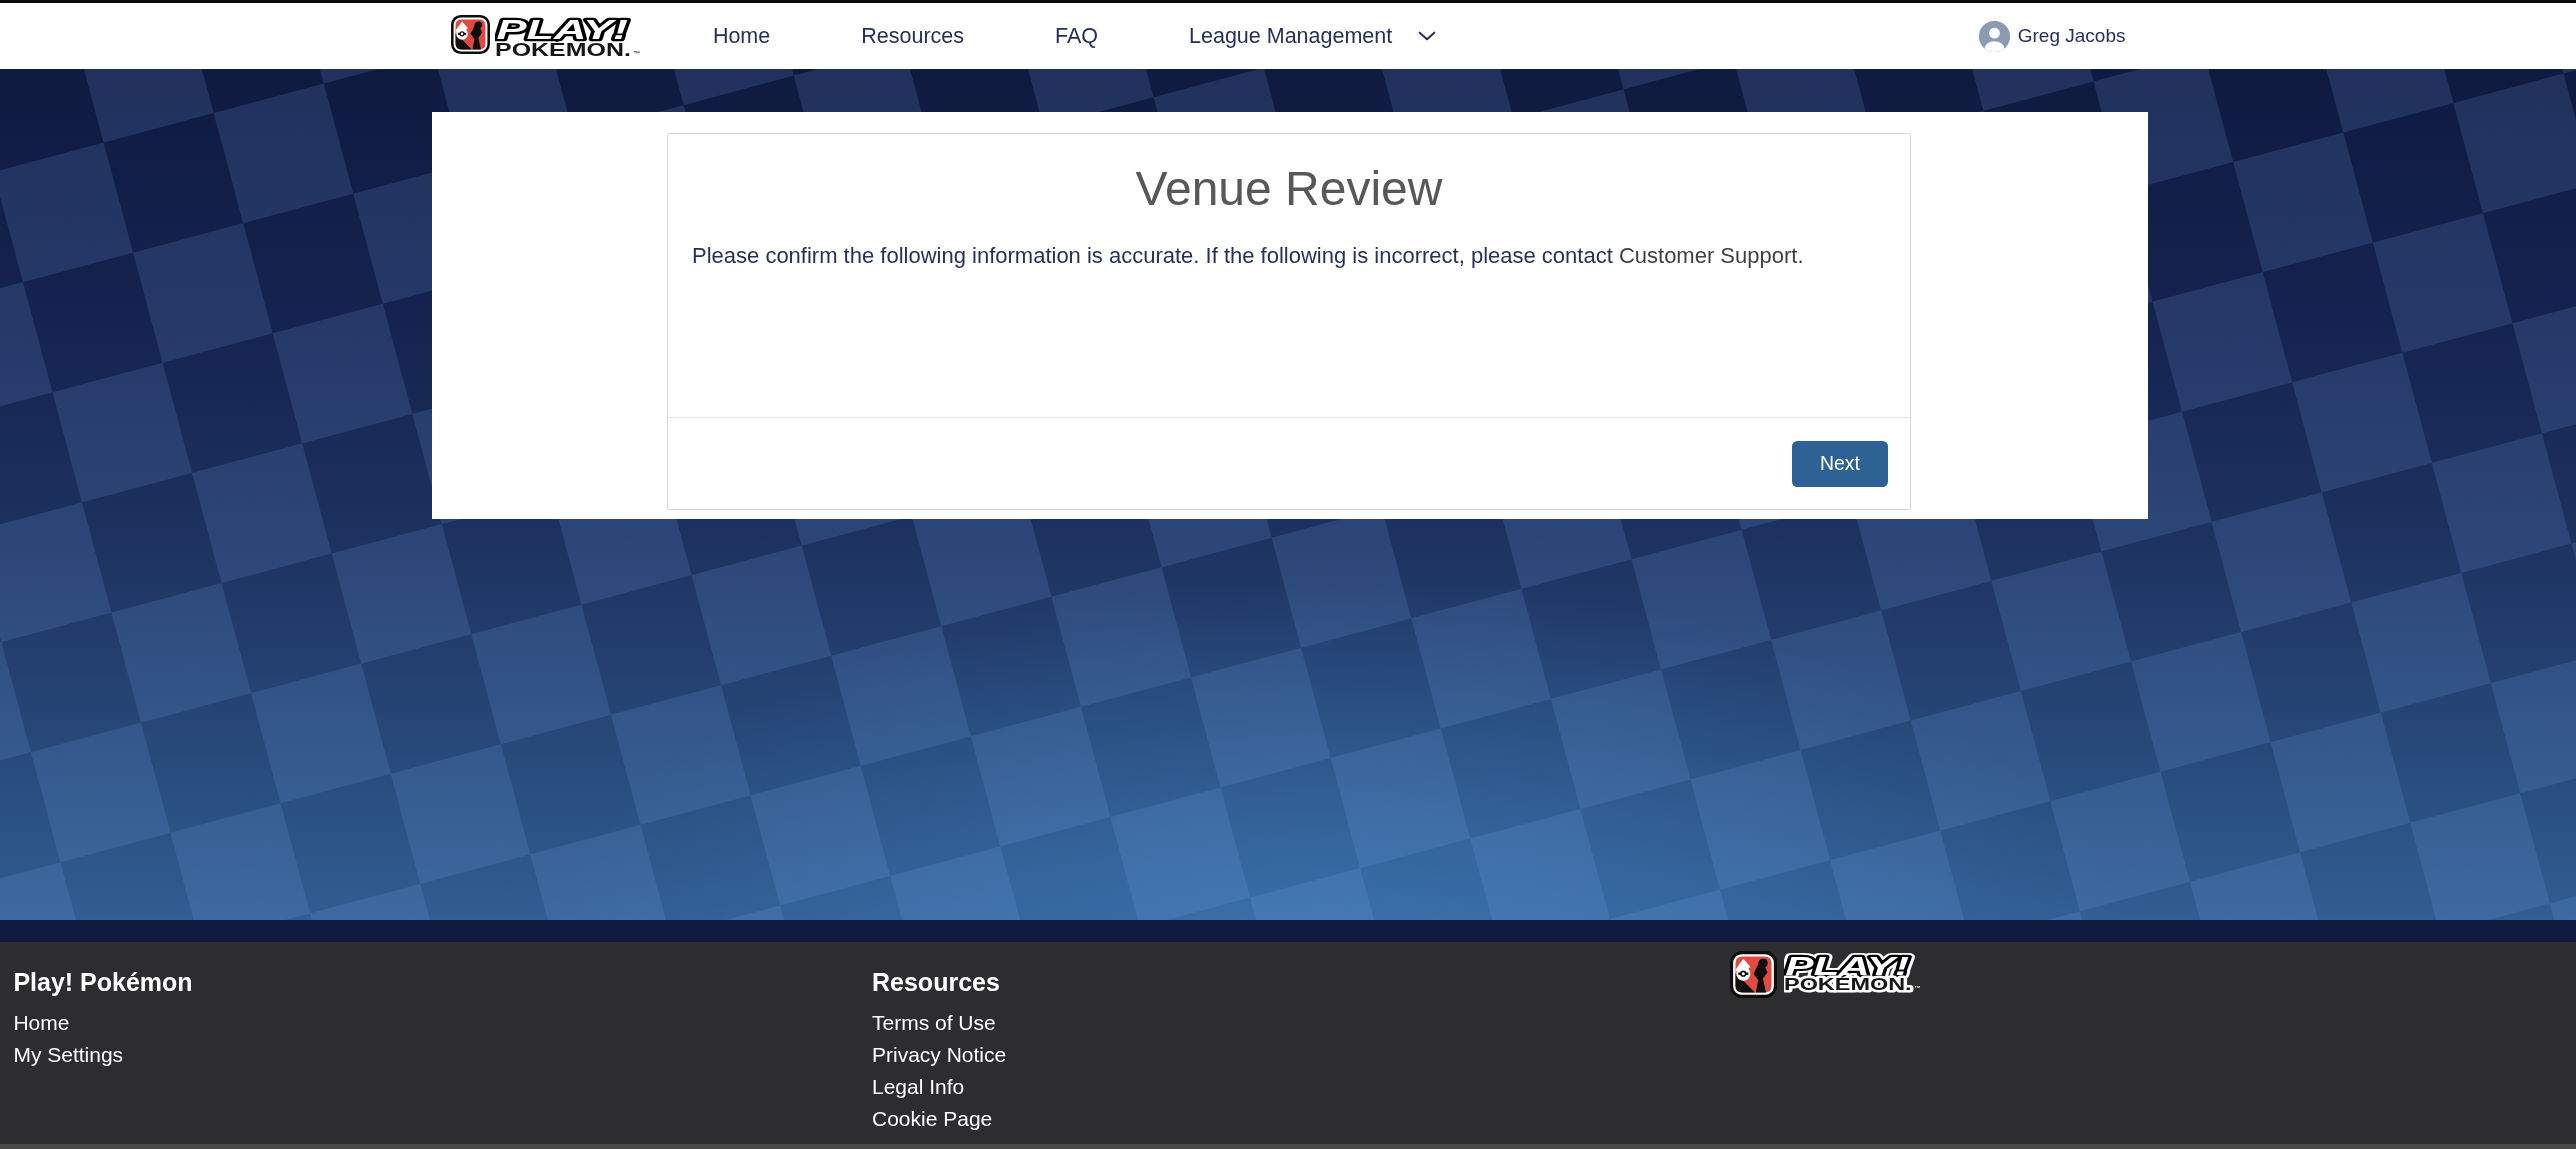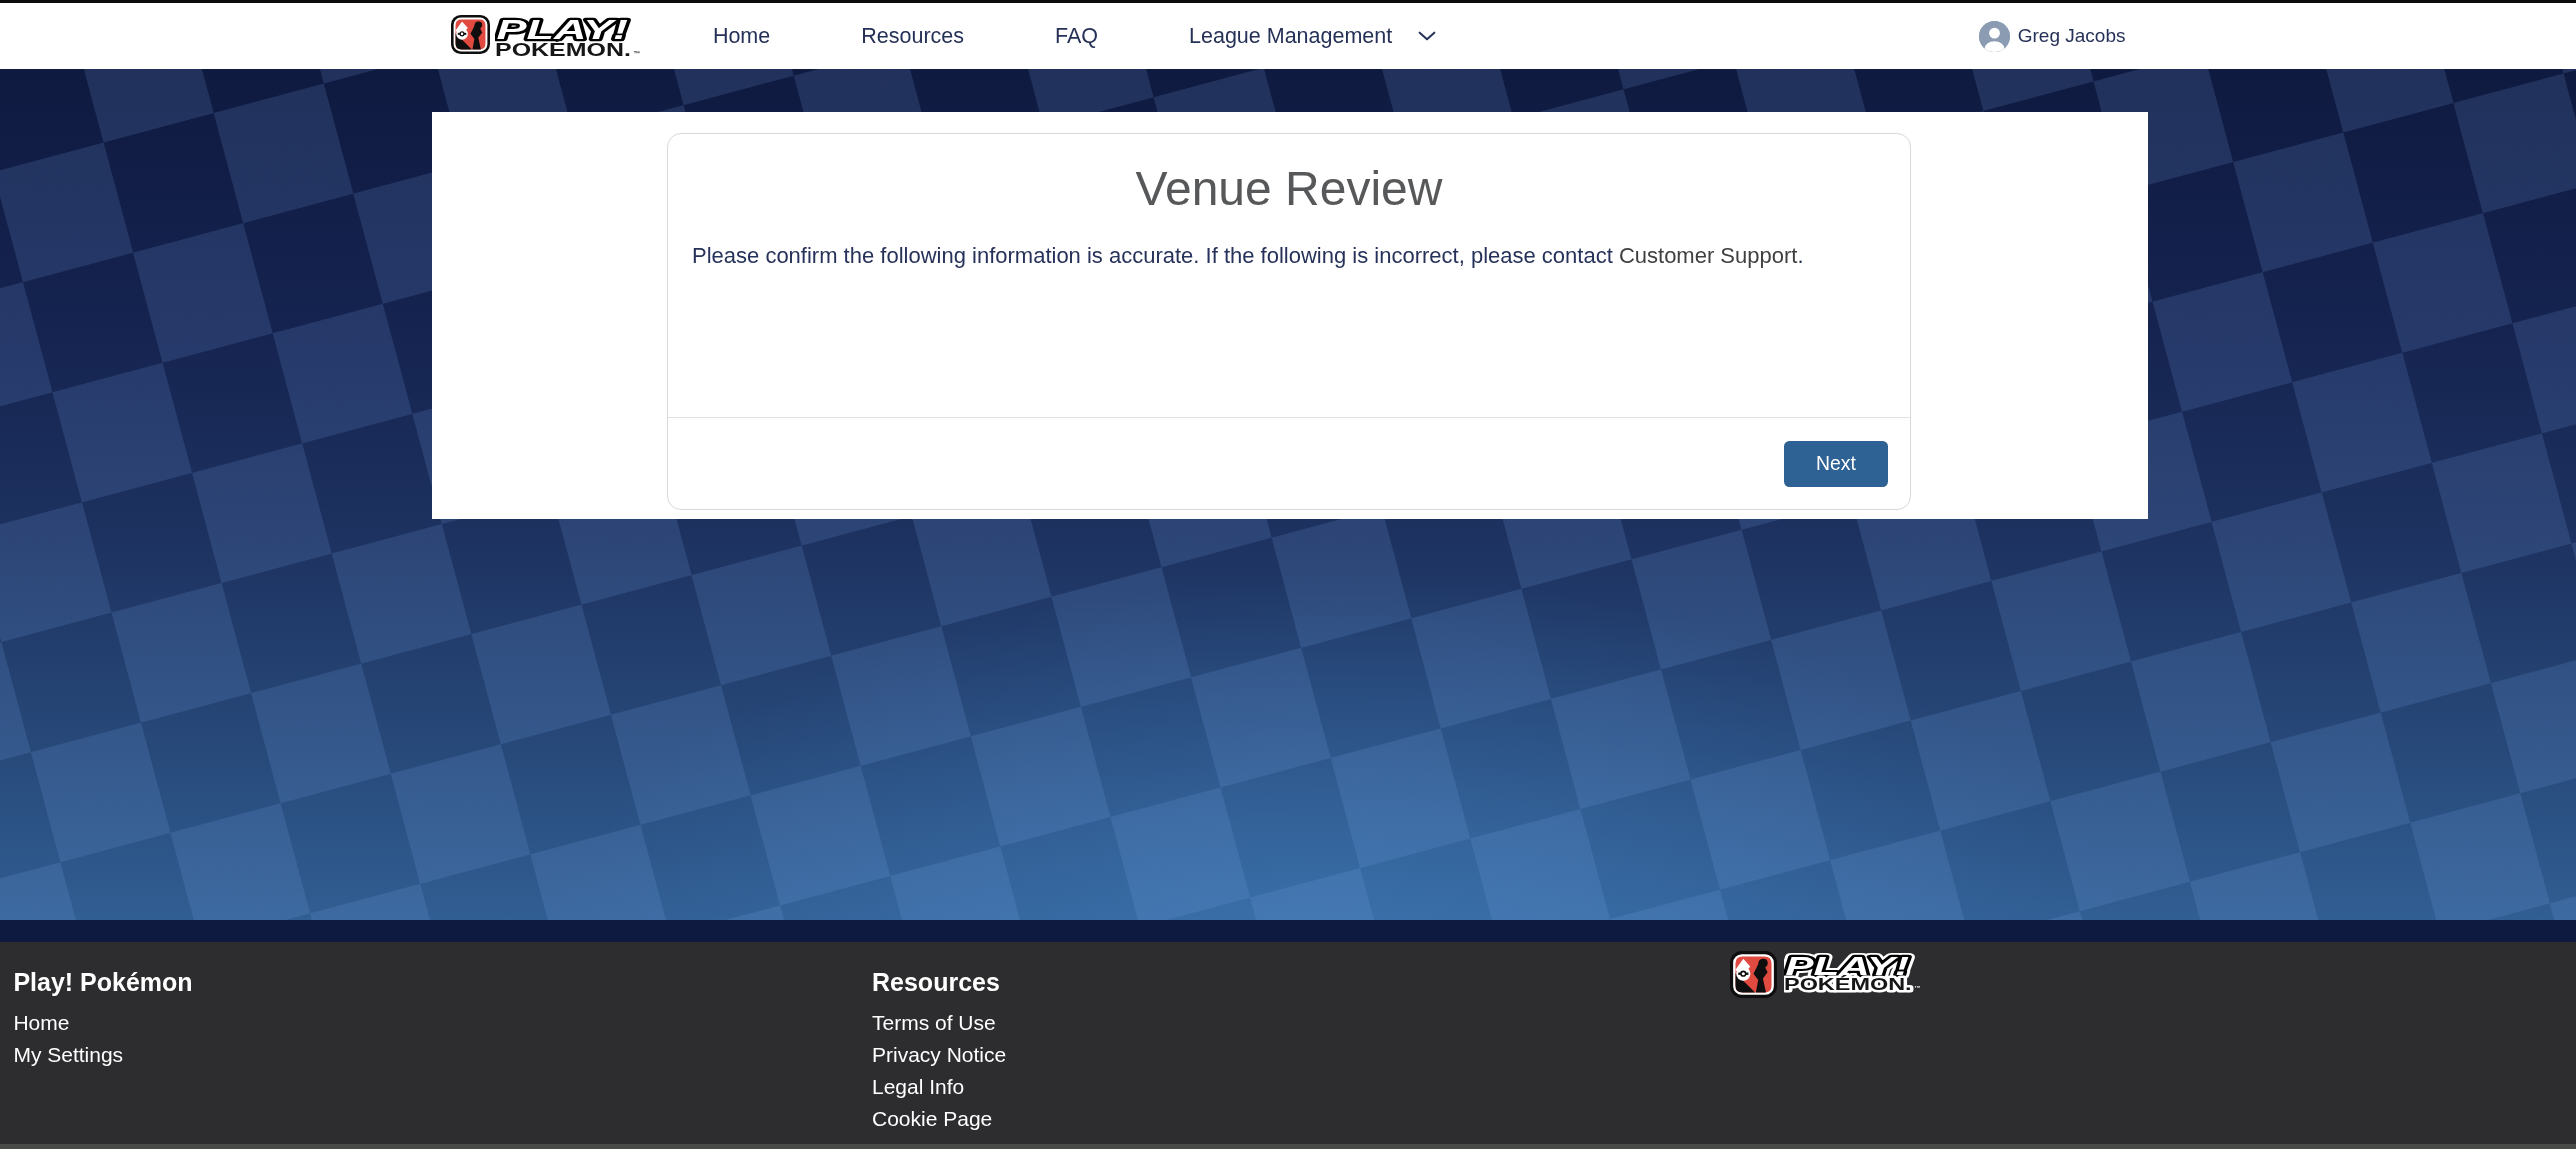--- a/index.html
+++ b/index.html
@@ -32,29 +32,29 @@
   }
   .bg-pattern{position:absolute;inset:-335px;
     background:conic-gradient(rgba(125,170,235,0.16) 0 25%, transparent 0 50%, rgba(125,170,235,0.16) 0 75%, transparent 0);
     background-size:228px 228px;
     transform:rotate(-15deg);
   }
 
   
   .panel{position:absolute;left:432px;top:43px;width:1716px;height:407px;background:#ffffff;}
   .card{position:absolute;left:235px;top:21px;width:1244px;height:377px;background:#fff;
-    border:0.7px solid #d8d8d8;border-radius:14px;display:flex;flex-direction:column;box-sizing:border-box;}
+    border:0.7px solid #d8d8d8;border-radius:2px;display:flex;flex-direction:column;box-sizing:border-box;}
   .card-body{flex:1;padding:0 24px;}
   .card-title{margin:27px 0 0;text-align:center;font-size:48px;line-height:56px;font-weight:400;color:#57585a;}
   .intro{margin:23px 0 0;font-size:22px;line-height:31px;color:#27325a;}
   .intro a{color:#404040;text-decoration:none;cursor:pointer;}
   .fields{margin-top:5.4px;font-size:22px;line-height:32px;color:#27325a;}
   .card-footer{height:92px;border-top:0.7px solid #e2e2e2;display:flex;align-items:center;
     justify-content:flex-end;padding-right:22px;box-sizing:border-box;}
-  .next-btn{width:104px;height:46px;background:#2f6294;color:#ffffff;font-size:19.4px;
+  .next-btn{width:96px;height:46px;background:#2f6294;color:#ffffff;font-size:19.4px;
     font-family:inherit;border:none;border-radius:5.4px;cursor:pointer;}
 
   
   .footer{position:absolute;left:0;right:0;bottom:0;height:207px;background:#2d2d2f;color:#ffffff;}
   .fcol{position:absolute;top:25.5px;}
   .fcol-1{left:13.4px;}
   .fcol-2{left:872px;}
   .fcol-3{left:1730px;top:9.4px;width:463px;}
   .fheading{margin:0;font-size:25px;font-weight:bold;line-height:29px;color:#ffffff;}
   .flinks{margin-top:10px;}

